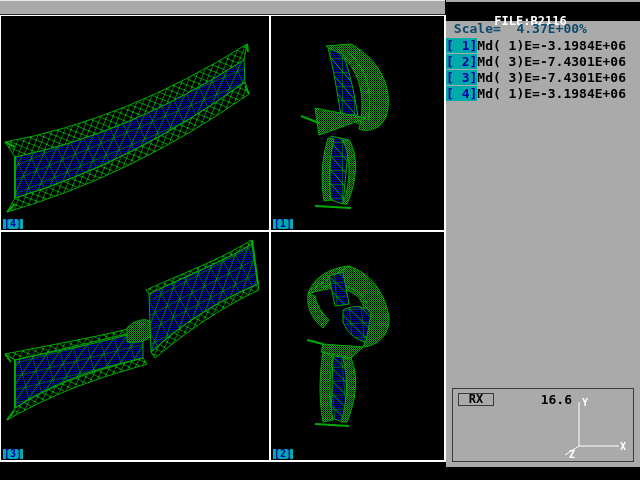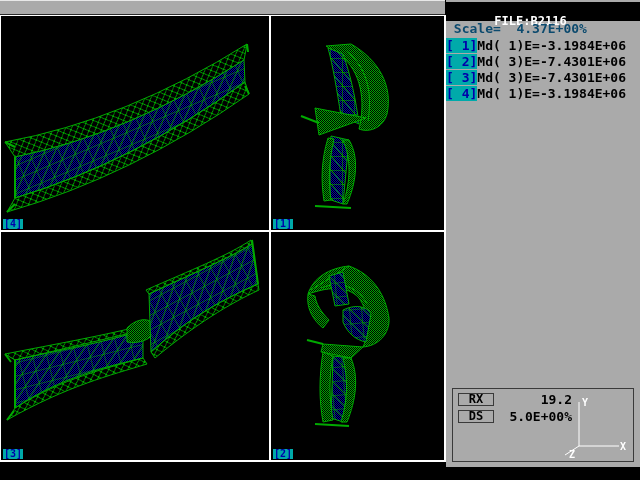--- a/index.html
+++ b/index.html
@@ -242,25 +242,21 @@
         <span class="mode-info pre">Md( 3)E=-7.4301E+06</span>
     </div>
     <div class="mode-row">
       <span class="mode-chip pre">[ 4]</span>
         <span class="mode-info pre">Md( 1)E=-3.1984E+06</span>
     </div>
 
     <div class="nav-box">
       <div class="nav-row">
         <span class="nav-label">RX</span>
-        <span class="nav-value pre">19.2</span>
-      </div>
-      <div class="nav-row">
-        <span class="nav-label">DS</span>
-        <span class="nav-value pre">5.0E+00%</span>
+        <span class="nav-value pre">16.6</span>
       </div>
       <svg class="axes" width="72" height="66" viewBox="0 0 72 66">
         <path d="M22 52 L22 8 M22 52 L62 52 M22 52 L8 61" stroke="#fff" stroke-width="1" fill="none"></path>
         <text x="25" y="12">Y</text>
         <text x="63" y="56">X</text>
         <text x="12" y="64">Z</text>
       </svg>
     </div>
   </div>
 

